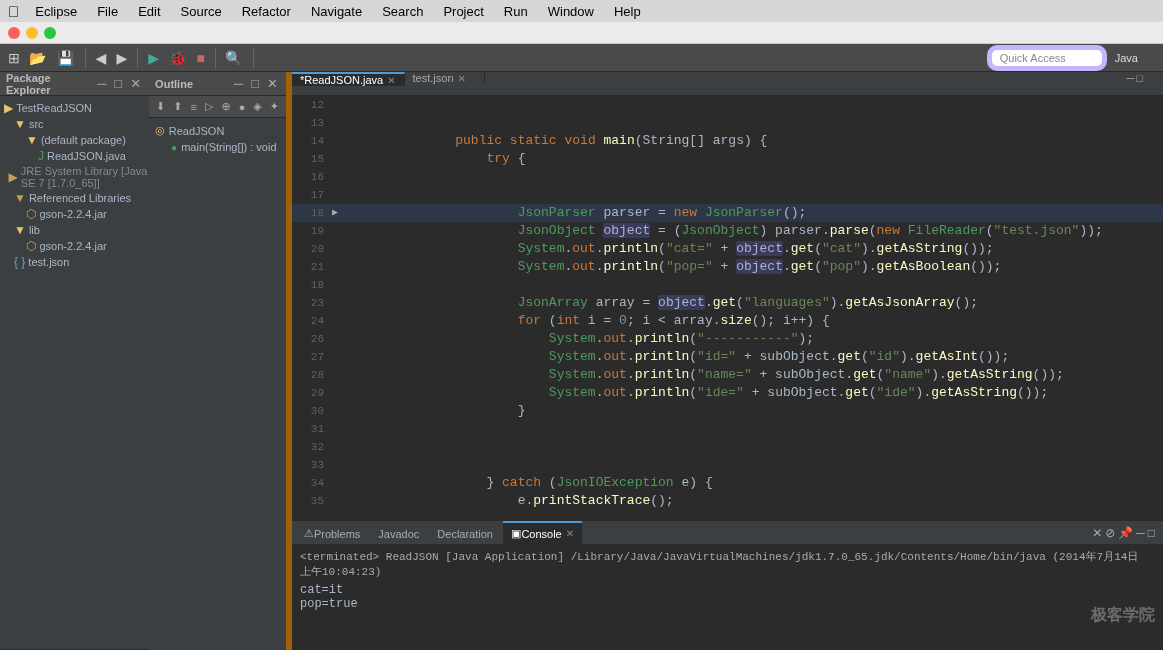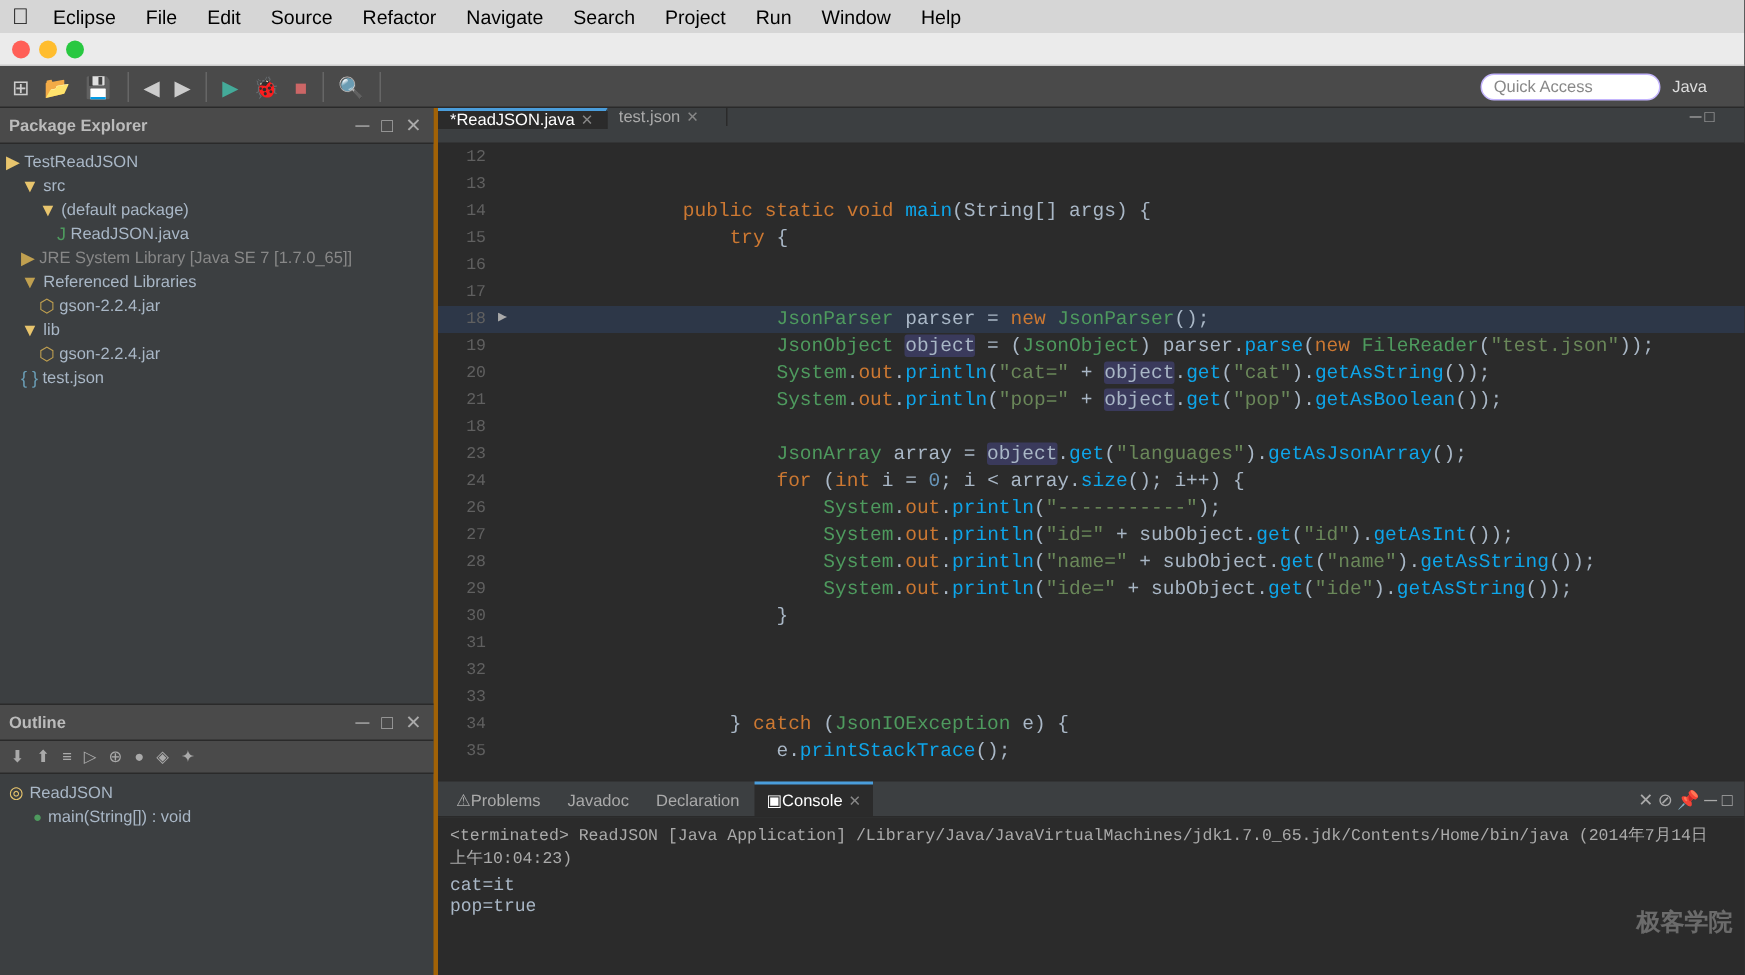--- a/index.html
+++ b/index.html
@@ -58,42 +58,42 @@
       color: #ccc;
       font-size: 14px;
       padding: 2px 4px;
       cursor: pointer;
       border-radius: 2px;
     }
     .toolbar-separator { width: 1px; height: 20px; background: #666; margin: 0 4px; }
     #quick-access-box {
       margin-left: auto;
       background: white;
-      border: 1px solid #c4b5fd;
+      border: 5px solid #c4b5fd;
       border-radius: 10px;
       padding: 2px 8px;
       font-size: 11px;
       color: #888;
       width: 120px;
     }
     #eclipse-label { color: #ddd; font-size: 11px; margin-left: 6px; margin-right: 21px; }
 
     
     #main-area {
       display: flex;
       height: calc(650px - 22px - 22px - 28px);
     }
 
     
     #left-panel {
       width: 292px;
       background: #3c3f41;
-      border-right: 3px solid #a16207;
-      display: flex;
-      flex-direction: column;
+      border-right: 6px solid #a16207;
+      display: flex;
+      flex-direction: row;
     }
 
     
     #package-explorer {
       flex: 1;
       border-bottom: 1px solid #2a2a2a;
       overflow: hidden;
     }
     .panel-header {
       background: #4a4a4a;
@@ -213,21 +213,21 @@
       color: #aaa;
       font-size: 10px;
     }
     .line-content { padding-left: 4px; }
 
     
     .kw { color: #cc7832; font-weight: normal; }
     .str { color: #6a8759; }
     .num { color: #6897bb; }
     .var-highlight { background: #3a3a5c; border-radius: 2px; }
-    .method-call { color: #0ea5e9; }
+    .method-call { color: #fef9c3; }
     .plain { color: #a9b7c6; }
     .class-ref { color: #4e9a5e; }
 
     
     #bottom-panel {
       height: 130px;
       background: #2b2b2b;
       border-top: 1px solid #2a2a2a;
       display: flex;
       flex-direction: column;

